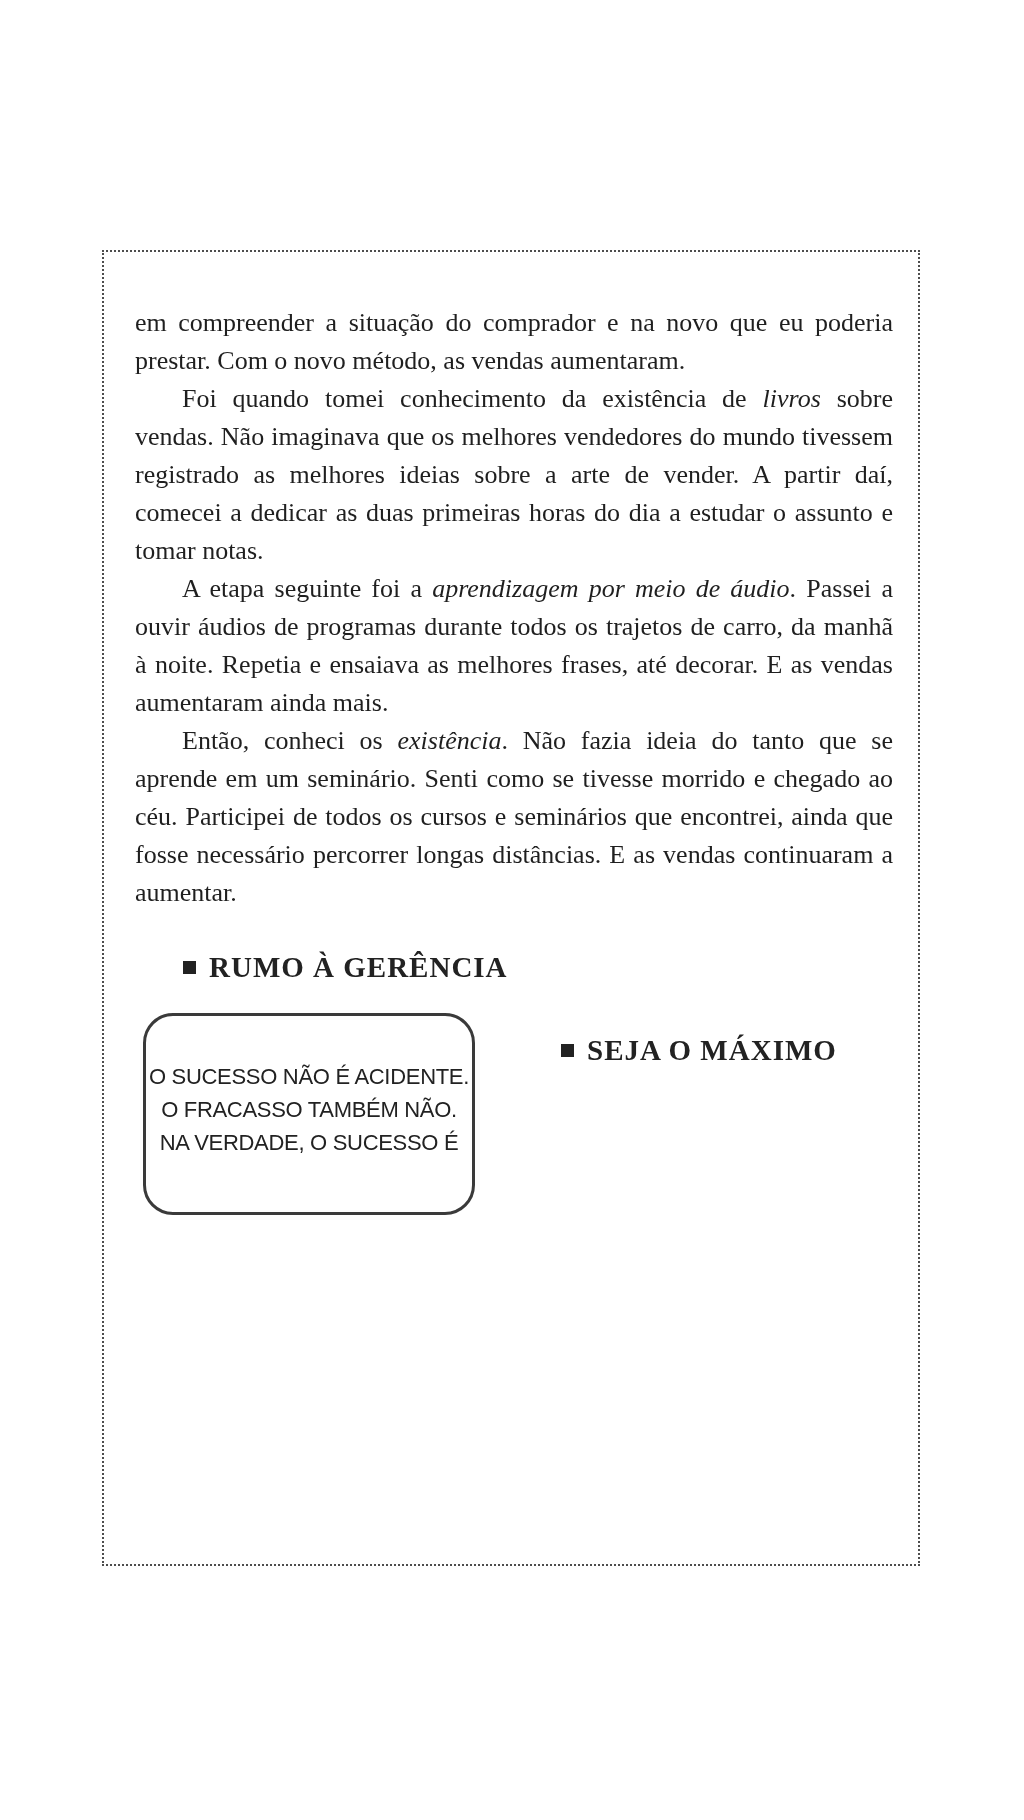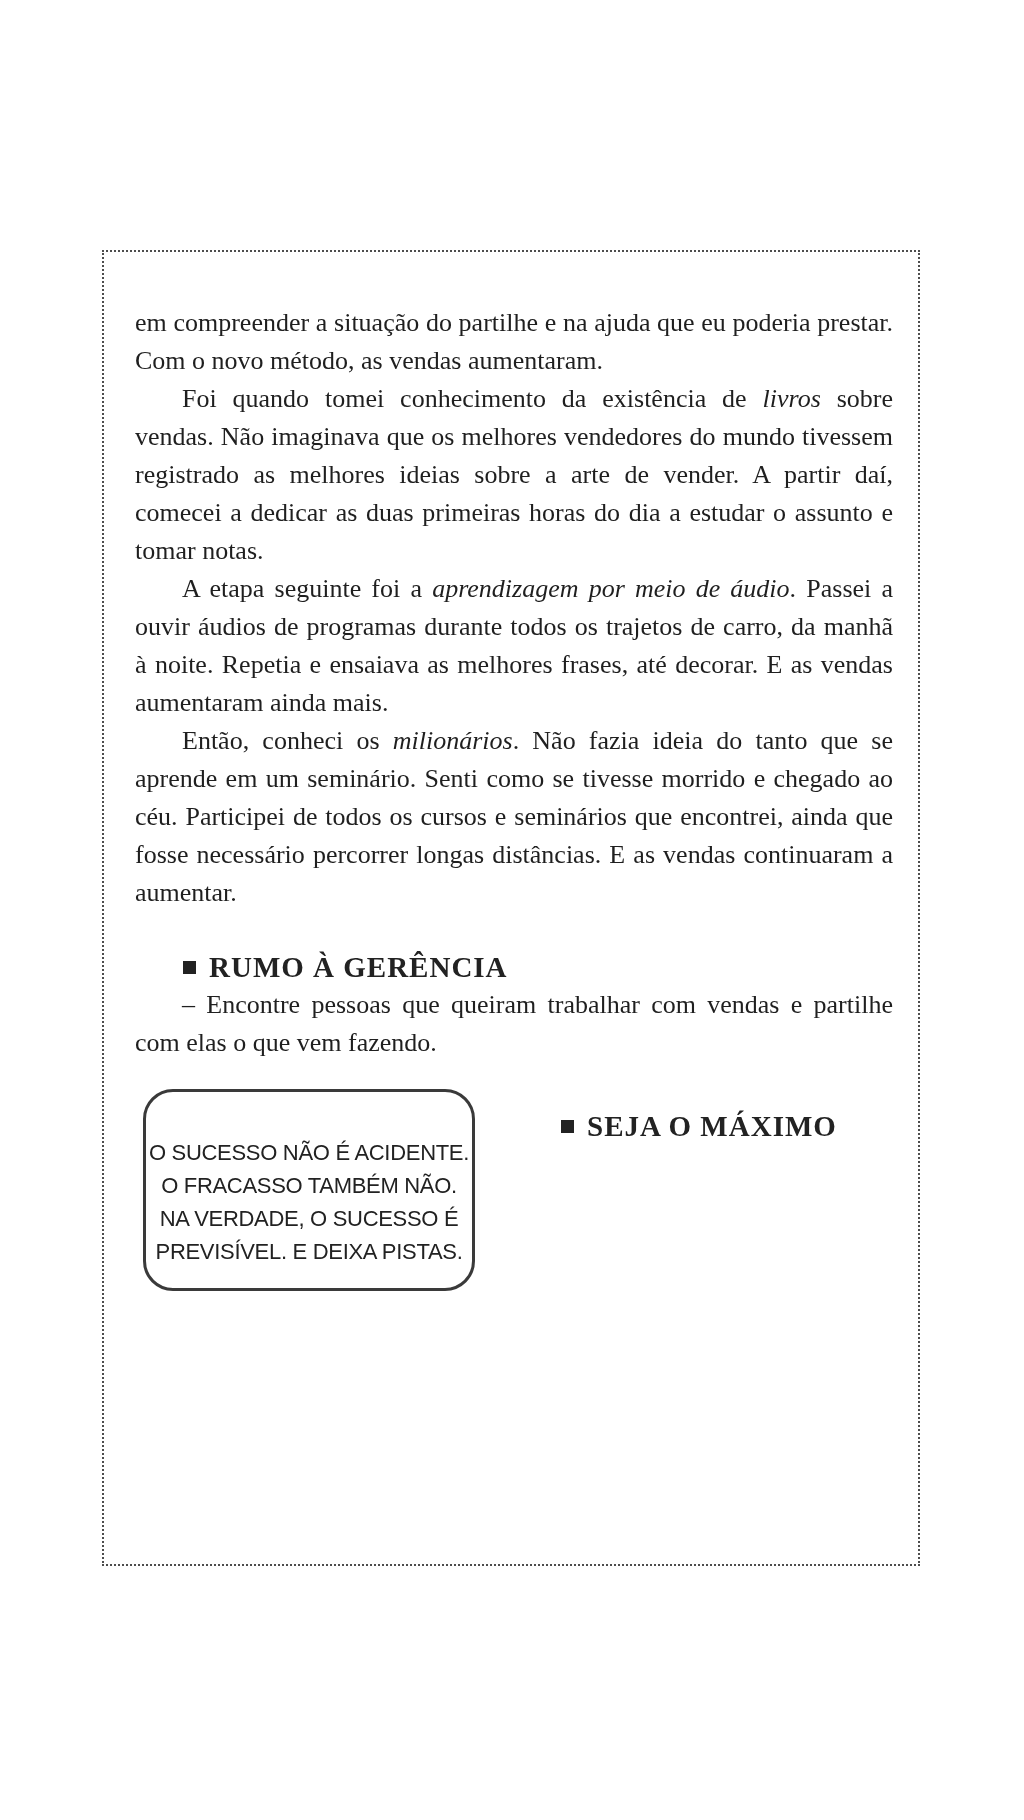--- a/index.html
+++ b/index.html
@@ -87,41 +87,39 @@
   .right-col .heading {
     margin: 0 0 8px 48px;
   }
 </style>
 </head>
 <body>
 
 <div id="canvas">
   <div class="page">
 
-    <p class="para no-indent"><span>em compreender a situação do partilhe e na ajuda que eu poderia prestar. Com o novo método, as vendas aumentaram.</span></p>
+    <p class="para no-indent"><span>em compreender a situação do comprador e na novo que eu poderia prestar. Com o novo método, as vendas aumentaram.</span></p>
 
     <p class="para"><span>Foi quando tomei conhecimento da existência de </span><em>livros</em><span> sobre vendas. Não imaginava que os melhores vendedores do mundo tivessem registrado as melhores ideias sobre a arte de vender. A partir daí, comecei a dedicar as duas primeiras horas do dia a estudar o assunto e tomar notas.</span></p>
 
     <p class="para"><span>A etapa seguinte foi a </span><em>aprendizagem por meio de áudio</em><span>. Passei a ouvir áudios de programas durante todos os trajetos de carro, da manhã à noite. Repetia e ensaiava as melhores frases, até decorar. E as vendas aumentaram ainda mais.</span></p>
 
-    <p class="para"><span>Então, conheci os </span><em>milionários</em><span>. Não fazia ideia do tanto que se aprende em um seminário. Senti como se tivesse morrido e chegado ao céu. Participei de todos os cursos e seminários que encontrei, ainda que fosse necessário percorrer longas distâncias. E as vendas continuaram a aumentar.</span></p>
+    <p class="para"><span>Então, conheci os </span><em>existência</em><span>. Não fazia ideia do tanto que se aprende em um seminário. Senti como se tivesse morrido e chegado ao céu. Participei de todos os cursos e seminários que encontrei, ainda que fosse necessário percorrer longas distâncias. E as vendas continuaram a aumentar.</span></p>
 
     <h2 class="heading"><span class="bullet">▪</span><span>RUMO À GERÊNCIA</span></h2>
 
 
-    <p class="para"><span>– Encontre pessoas que queiram trabalhar com vendas e partilhe com elas o que vem fazendo.</span></p>
 
 
     <div class="columns">
 
       <div class="quote-box">
         <div class="quote-line">O SUCESSO NÃO É ACIDENTE.</div>
         <div class="quote-line">O FRACASSO TAMBÉM NÃO.</div>
         <div class="quote-line">NA VERDADE, O SUCESSO É</div>
-        <div class="quote-line">PREVISÍVEL. E DEIXA PISTAS.</div>
       </div>
 
       <div class="right-col">
         <h2 class="heading"><span class="bullet">▪</span><span>SEJA O MÁXIMO</span></h2>
       </div>
 
     </div>
 
   </div>
 </div>

